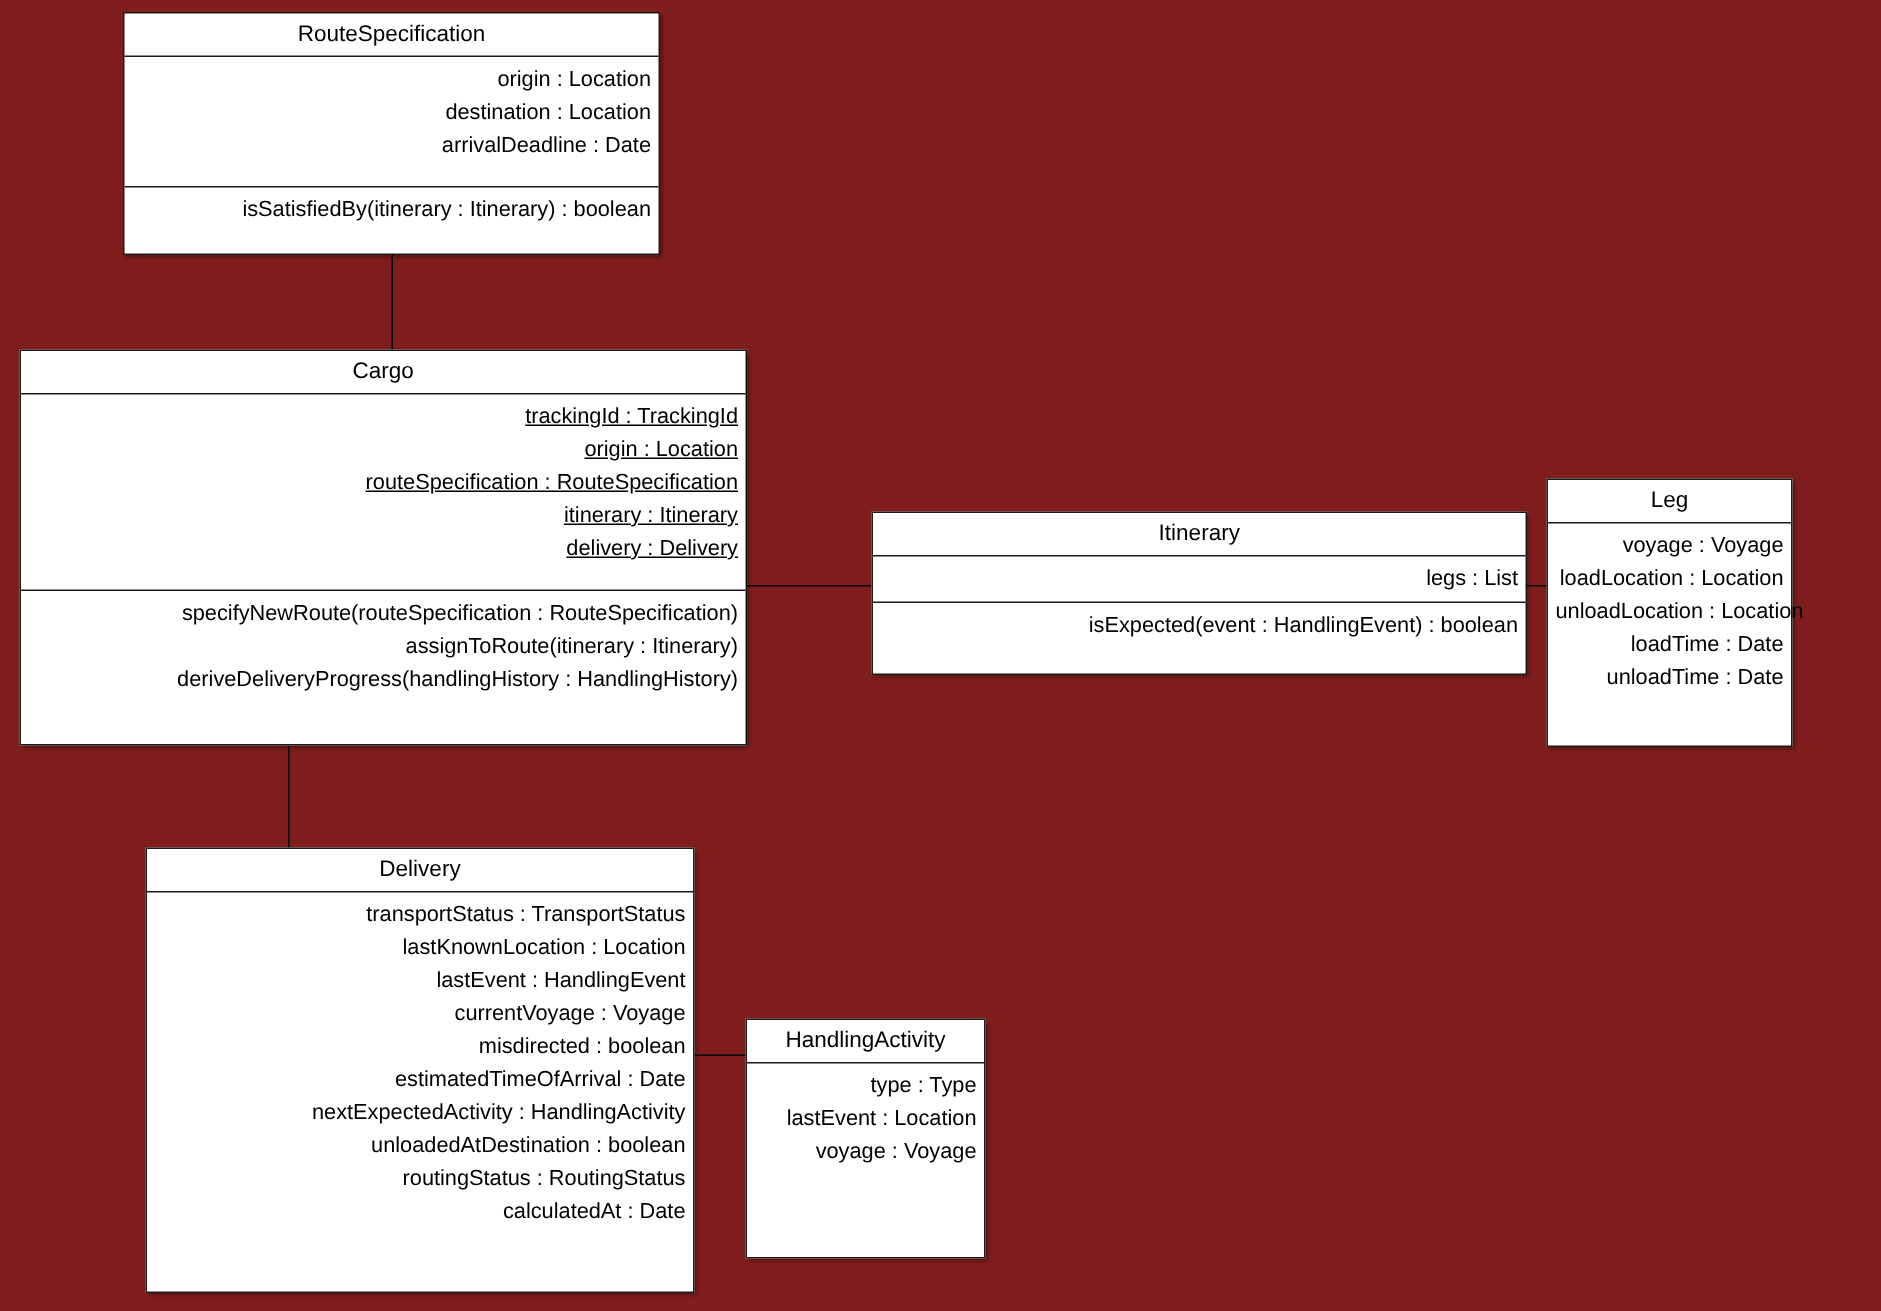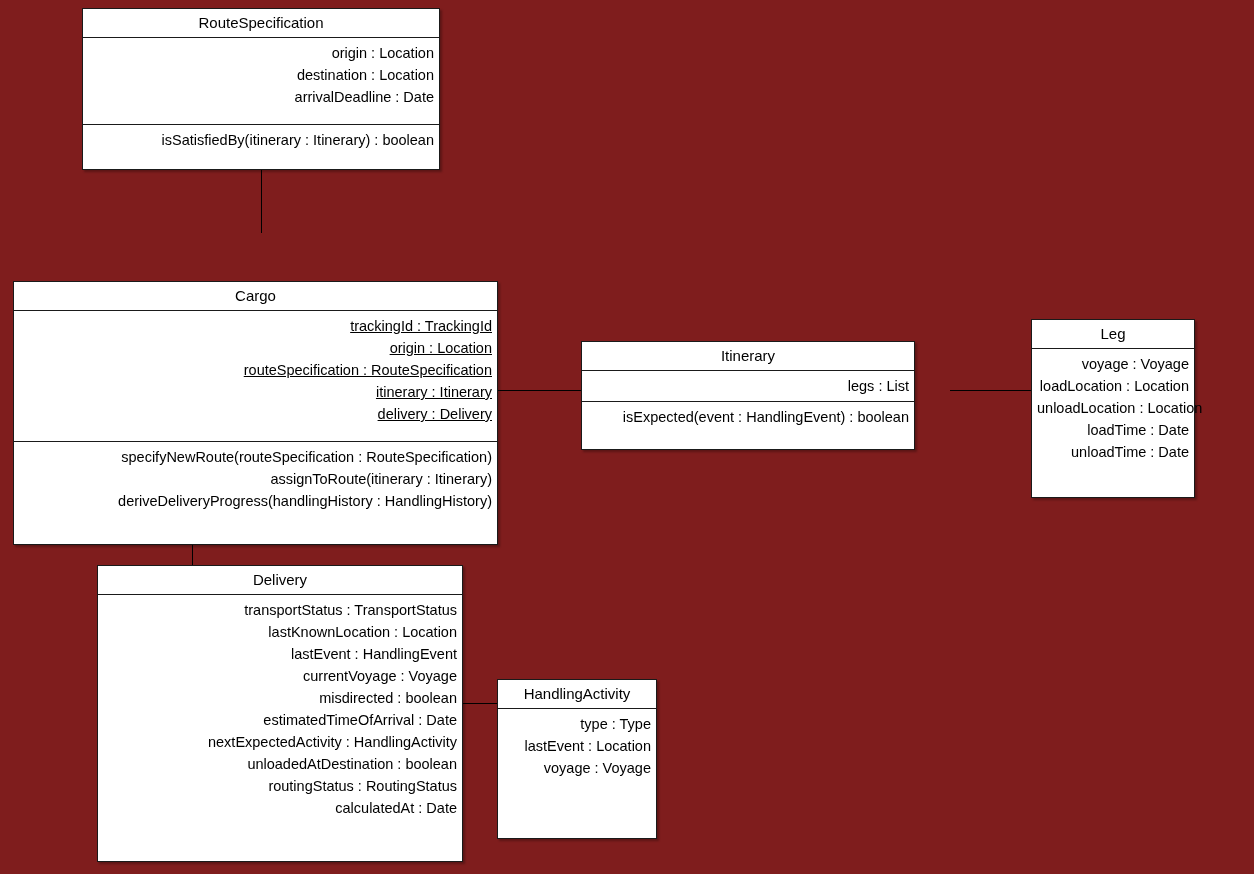--- a/index.html
+++ b/index.html
@@ -89,39 +89,39 @@
     <div class="compartment attrs" style="height:87px;">
       <div class="member">origin : Location</div>
       <div class="member">destination : Location</div>
       <div class="member">arrivalDeadline : Date</div>
     </div>
     <div class="compartment ops">
       <div class="member">isSatisfiedBy(itinerary : Itinerary) : boolean</div>
     </div>
   </div>
 
-  <div class="uml-class" style="left:13px; top:233px; width:485px; height:264px;margin-top:48px;">
+  <div class="uml-class" style="left:13px; top:233px; width:485px; height:264px;">
     <div class="compartment name">
       <div class="class-name">Cargo</div>
     </div>
     <div class="compartment attrs" style="height:131px;text-decoration:underline;">
       <div class="member">trackingId : TrackingId</div>
       <div class="member">origin : Location</div>
       <div class="member">routeSpecification : RouteSpecification</div>
       <div class="member">itinerary : Itinerary</div>
       <div class="member">delivery : Delivery</div>
     </div>
     <div class="compartment ops">
       <div class="member">specifyNewRoute(routeSpecification : RouteSpecification)</div>
       <div class="member">assignToRoute(itinerary : Itinerary)</div>
       <div class="member">deriveDeliveryProgress(handlingHistory : HandlingHistory)</div>
     </div>
   </div>
 
-  <div class="uml-class" style="left:581px; top:341px; width:334px; height:109px;">
+  <div class="uml-class" style="left:581px; top:341px; width:437px; height:109px;">
     <div class="compartment name">
       <div class="class-name">Itinerary</div>
     </div>
     <div class="compartment attrs" style="height:31px;">
       <div class="member">legs : List</div>
     </div>
     <div class="compartment ops">
       <div class="member">isExpected(event : HandlingEvent) : boolean</div>
     </div>
   </div>

